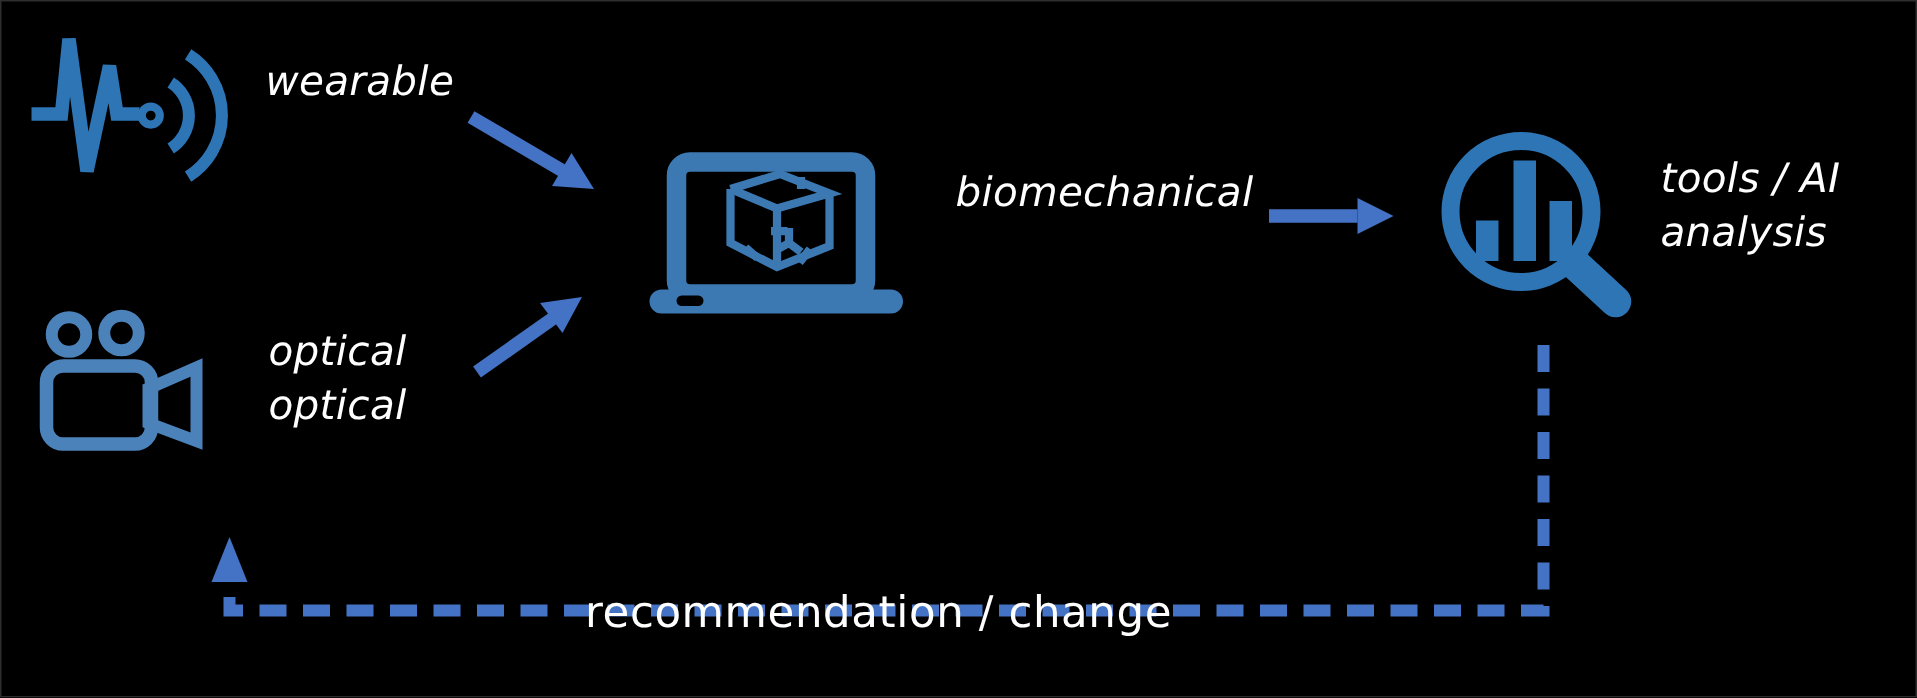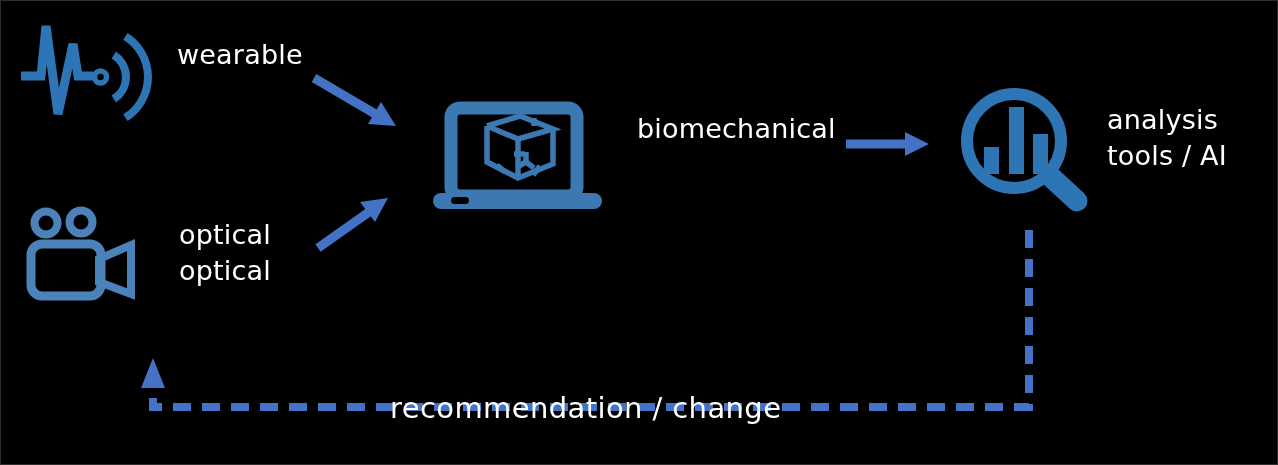--- a/index.html
+++ b/index.html
@@ -12,20 +12,21 @@
     overflow:hidden;
     font-family:"DejaVu Sans","Liberation Sans",sans-serif;
   }
   .abs{position:absolute;}
   .node-label{
     color:#fff;
     font-size:27px;
     line-height:36px;
     letter-spacing:0.2px;
     white-space:nowrap;
+    font-style:italic;
   }
   .node-label span{display:block;}
   .edge-label{
     color:#fff;
     font-size:29px;
     letter-spacing:0.4px;
     white-space:nowrap;
   }
   svg{display:block;overflow:visible;}
 </style>
@@ -100,22 +101,22 @@
       <g fill="#2E75B6">
         <rect x="28" y="61" width="15" height="27"></rect>
         <rect x="53" y="21" width="15" height="67"></rect>
         <rect x="77" y="48" width="15" height="40"></rect>
       </g>
       <line x1="95" y1="91" x2="121" y2="115" stroke="#2E75B6" stroke-width="21" stroke-linecap="round"></line>
     </svg>
   </div>
 
   <div class="abs node-label" style="left:1106px;top:101px;">
+    <span>tools / AI</span>
     <span>analysis</span>
-    <span>tools / AI</span>
   </div>
 
   <svg class="abs" style="left:0;top:0;" width="1278" height="465" viewBox="0 0 1278 465">
 
     <g>
       <line x1="313" y1="77" x2="376" y2="114" stroke="#4472C4" stroke-width="9"></line>
       <polygon points="395,125 367,123 380,101" fill="#4472C4"></polygon>
     </g>
 
     <g>

